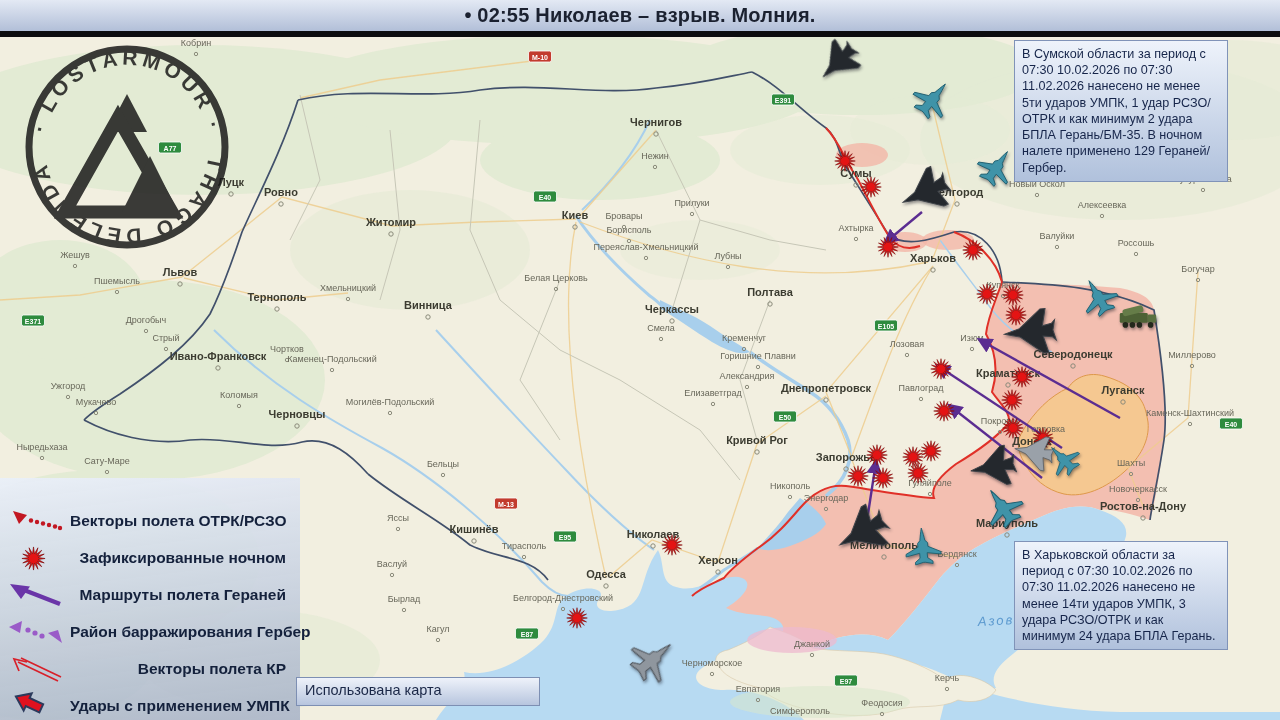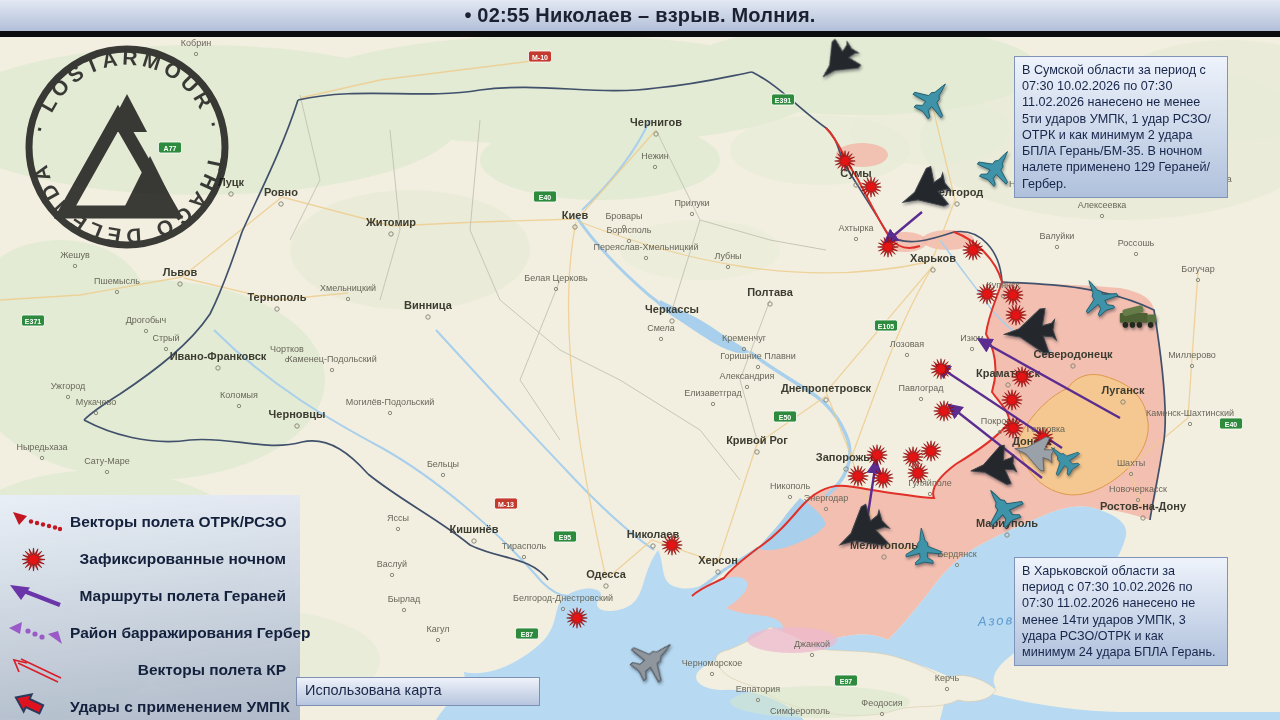--- a/index.html
+++ b/index.html
@@ -1,26 +1,26 @@
 <!DOCTYPE html>
 <html><head>
 <meta charset="utf-8">
 <style>
   html,body{margin:0;padding:0;background:#222;}
   .stage{position:relative;width:1280px;height:720px;overflow:hidden;background:#f2efe0;font-family:"Liberation Sans",sans-serif;}
   .header{position:absolute;top:0;left:0;right:0;height:31px;background:linear-gradient(#e3e9f4,#b2bfd8);border-bottom:6px solid #0c0c0e;display:flex;align-items:center;justify-content:center;z-index:40;}
   .header .t{font-size:20px;font-weight:700;color:#1b2130;letter-spacing:.2px;}
   #map-svg{position:absolute;top:0;left:0;font-family:"Liberation Sans",sans-serif;}
   .wm{position:absolute;left:20px;top:40px;z-index:15;opacity:.83;}
-  .legend{position:absolute;left:0;top:478px;width:300px;bottom:0;box-sizing:border-box;padding:8px 8px 4px 6px;background:linear-gradient(173deg,rgba(233,239,248,.95),rgba(167,179,198,.88));z-index:25;margin-top:17px;}
+  .legend{position:absolute;left:0;top:478px;width:300px;bottom:0;box-sizing:border-box;padding:24px 8px 4px 6px;background:linear-gradient(173deg,rgba(233,239,248,.95),rgba(167,179,198,.88));z-index:25;}
   .legend-row{display:flex;align-items:center;height:37px;}
   .legend-row svg{flex:0 0 64px;}
   .legend-row .lbl{flex:1;text-align:right;font-size:15.5px;font-weight:600;color:#14213c;padding-right:6px;white-space:nowrap;}
   .attr-box{position:absolute;left:296px;top:677px;width:226px;background:linear-gradient(#eef2fa,#b7c5de);border:1px solid #7d8fb3;padding:3px 8px 5px;z-index:26;color:#1a2747;font-size:14.5px;line-height:1.3;}
-  .info-box{position:absolute;left:1014px;width:214px;box-sizing:border-box;background:linear-gradient(#eef3fb,#b0c1dc);border:1px solid #8093b8;padding:5px 7px;color:#16254a;font-size:12.6px;line-height:1.29;z-index:25;margin-top:16px;}
+  .info-box{position:absolute;left:1014px;width:214px;box-sizing:border-box;background:linear-gradient(#eef3fb,#b0c1dc);border:1px solid #8093b8;padding:5px 7px;color:#16254a;font-size:12.6px;line-height:1.29;z-index:25;}
   #info-sumy{top:40px;} #info-kharkiv{top:541px;} #info-zap{top:628px;}
   
   .cl-l{font-size:11px;font-weight:bold;fill:#3c3c31;}
   .cl-s{font-size:9px;fill:#68675a;}
   .citydot{fill:none;stroke:#8a8a7a;stroke-width:1;}
   .geran{fill:#24282d;stroke:#3d4248;stroke-width:.6;}
   .geran-gray{fill:#9aa1a9;stroke:#5c6268;stroke-width:.6;}
   .jet{fill:#3f93a8;stroke:#1f5f70;stroke-width:.7;}
   .jet-gray{fill:#8f969e;stroke:#565c63;stroke-width:.7;}
   .ac{filter:drop-shadow(1.5px 2.5px 1.5px rgba(20,20,30,.45));}

